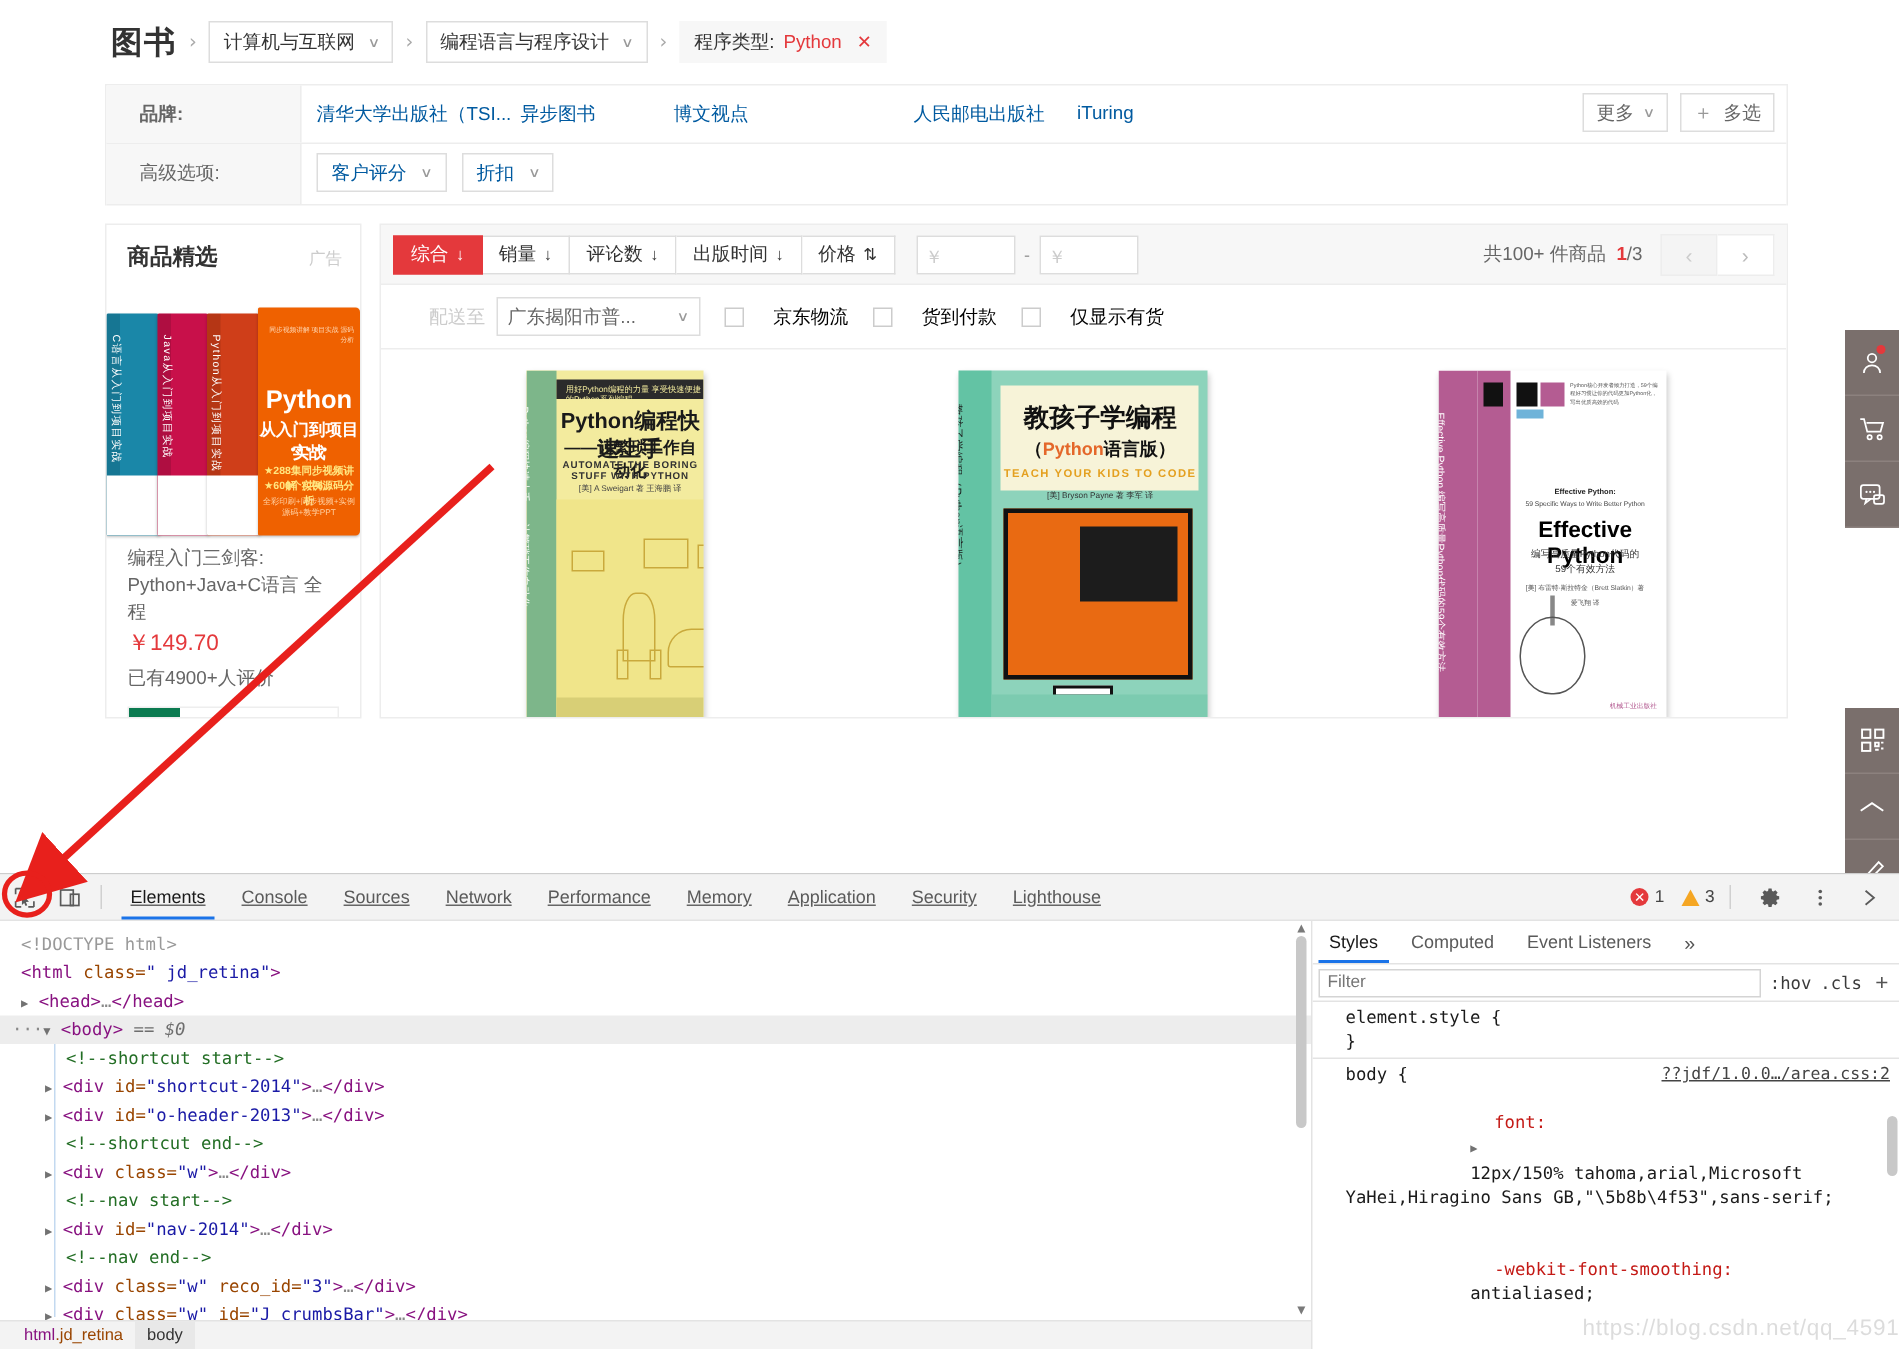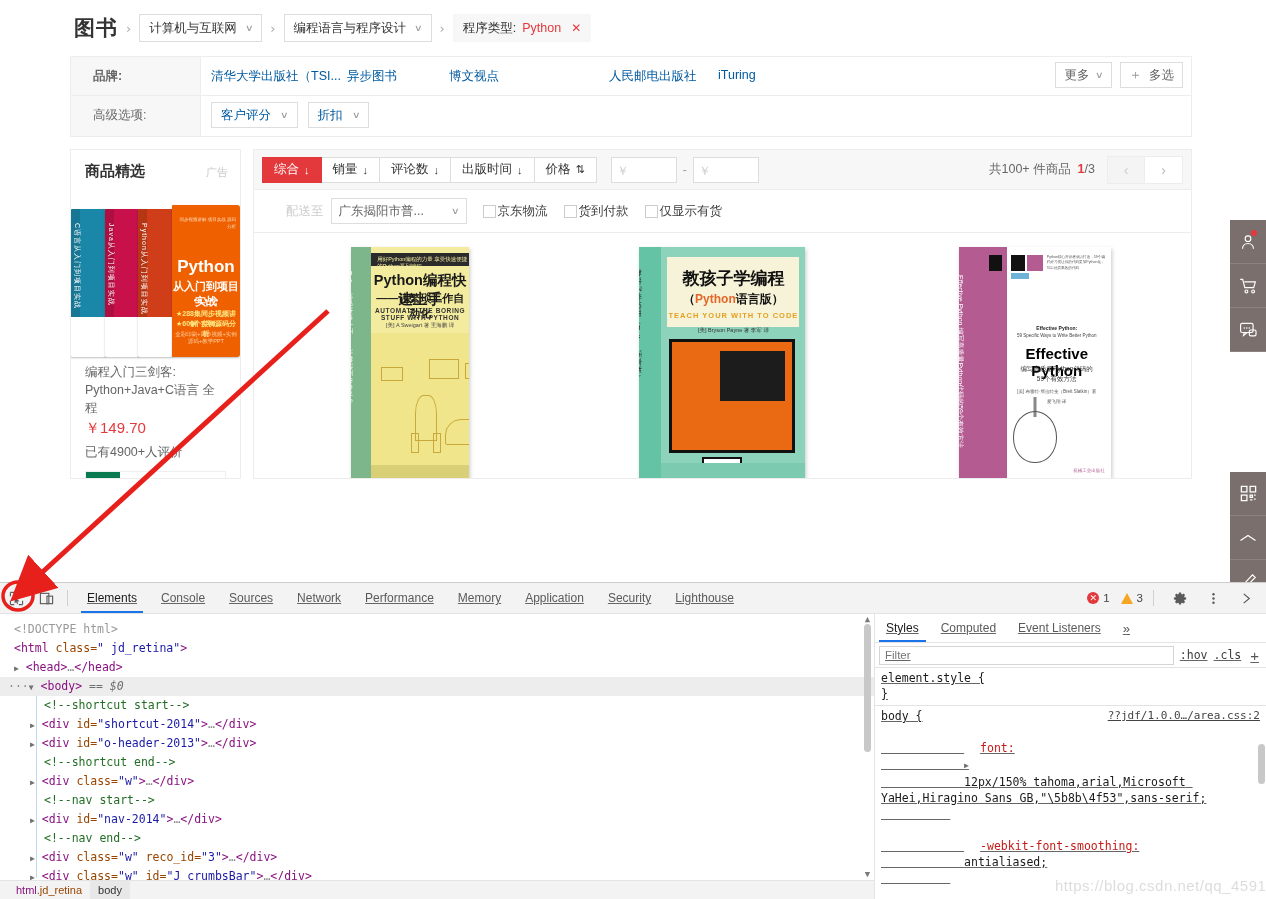--- a/index.html
+++ b/index.html
@@ -121,21 +121,21 @@
   .cnt b { color:#e4393c; }
   .pager { display:flex; }
   .pg { width:38px; height:28px; border:1px solid #ededed; background:#f4f4f4; color:#ccc;
         display:flex; align-items:center; justify-content:center; font-size:14px; cursor:pointer;}
   .pg.next { background:#fff; border-left:none; color:#bbb;}
   #filterbar2 { height:43px; border-bottom:1px solid #ededed; display:flex; align-items:center; padding:0 8px 0 32px; gap:0; background:#fff;}
   .lbl-dim { color:#ccc; font-size:12.5px; margin-right:7px;}
   .addrsel { width:136px; height:26px; border:1px solid #ddd; background:#fff; display:flex;
              align-items:center; justify-content:space-between; padding:0 7px; font-size:12.5px; color:#666; cursor:pointer;}
   .addrsel .cv { font-size:9px; color:#999; transform:scaleX(1.3);}
-  .ckwrap { display:flex; align-items:center; gap:2px; margin-left:16px; font-size:12.5px; color:#404040; cursor:pointer;}
+  .ckwrap { display:flex; align-items:center; gap:20px; margin-left:16px; font-size:12.5px; color:#000000; cursor:pointer;}
   .ck { width:13px; height:13px; border:1px solid #ccc; background:#fff; }
   #grid { display:flex; padding:14px 0 0 0; }
   .gcell { width:33.33%; display:flex; justify-content:center; }
   .cover { position:relative; }
 
   
   .cv1 { width:118px; height:232px; background:#f3eb9e; box-shadow:1px 2px 4px rgba(0,0,0,.22); overflow:hidden; }
   .cv1 .spine { position:absolute; left:0; top:0; bottom:0; width:20px; background:#7db68a;}
   .cv1 .spv { position:absolute; left:3px; top:24px; width:200px; transform:rotate(90deg); transform-origin:0 0;
               font-size:7px; color:#fff; white-space:nowrap;}
@@ -243,33 +243,33 @@
   #sarrowU { top:0; } #sarrowD { bottom:20px; }
   #crumbbar {
     position:absolute; left:0; right:0; bottom:0; height:20px; background:#f3f3f3; border-top:1px solid #e3e3e3;
     display:flex; align-items:center; font-size:11px; padding-left:8px; gap:0;
     font-family:"Liberation Sans",sans-serif;
   }
   .cbitem { padding:0 8px; height:20px; display:flex; align-items:center; cursor:pointer; color:#666;}
   .cbitem.on { background:#e8e8e8; color:#333; }
   .cbitem .tgn { color:#881280; } .cbitem .cls { color:#994500; }
 
-  #styles { flex:1; position:relative; overflow:hidden;text-decoration:underline; }
+  #styles { flex:1; position:relative; overflow:hidden; }
   #sttabs { height:29px; display:flex; align-items:stretch; border-bottom:1px solid #e3e3e3; background:#fff;}
   .sttab { padding:0 11px; display:flex; align-items:center; font-size:12px; color:#5a5a5a; cursor:pointer; position:relative;}
   .sttab.on { color:#1a1a1a; }
   .sttab.on:after { content:""; position:absolute; left:4px; right:4px; bottom:0; height:2px; background:#1a73e8;}
   .sttab.more { color:#555; font-size:13px; }
   #stfilter { height:25px; display:flex; align-items:center; border-bottom:1px solid #e3e3e3; padding:0 4px; gap:6px;}
   #stfilter input { flex:1; height:19px; border:1px solid #d4d4d4; font-size:11.5px; color:#888; padding:0 5px;
                     outline:none; font-family:"Liberation Sans",sans-serif; background:#fff;}
   .stlink { font-size:11.5px; color:#3b3b3b; cursor:pointer; font-family:"DejaVu Sans Mono",monospace;}
   .stplus { font-size:15px; color:#555; cursor:pointer; padding:0 3px;}
   #strules { font-family:"DejaVu Sans Mono","Liberation Mono",monospace; font-size:11.5px; line-height:16px; }
-  .rule { border-bottom:1px solid #e3e3e3; padding:2px 0 3px 0; position:relative; }
+  .rule { border-bottom:1px solid #e3e3e3; padding:2px 0 3px 16px; position:relative; }
   .rline { padding-left:6px; white-space:pre-wrap; }
   .sel-nm { color:#1a1a1a; }
   .prop { color:#c41a16; padding-left:16px; }
   .val { color:#1a1a1a; }
   .src { position:absolute; right:6px; top:2px; color:#444; text-decoration:underline; cursor:pointer; font-size:11px;}
   .exp { color:#727272; font-size:8px; }
   #stscroll { position:absolute; right:1px; top:130px; width:7px; height:40px; background:#c8c8c8; border-radius:4px;}
   .watermark { position:absolute; left:180px; bottom:6px; font-size:15px; color:rgba(140,140,140,.30);
                font-family:"Liberation Sans",sans-serif; letter-spacing:.5px; pointer-events:none;}
 </style>
@@ -475,21 +475,21 @@
             </div>
           </div>
 
           <div class="gcell">
             <div class="cover cv2">
               <div class="spine"></div>
               <div class="spv">教孩子学编程（Python语言版）</div>
               <div class="panel"></div>
               <div class="t1">教孩子学编程</div>
               <div class="t2"><span>（</span><em>Python</em><span>语言版）</span></div>
-              <div class="t3">TEACH YOUR WITH TO CODE</div>
+              <div class="t3">TEACH YOUR KIDS TO CODE</div>
               <div class="t4">[美] Bryson Payne 著    李军 译</div>
               <div class="mon">
                   <div class="board"></div>
                 </div>
               <div class="stand"></div>
               <div class="bot"></div>
             </div>
           </div>
 
           <div class="gcell">

